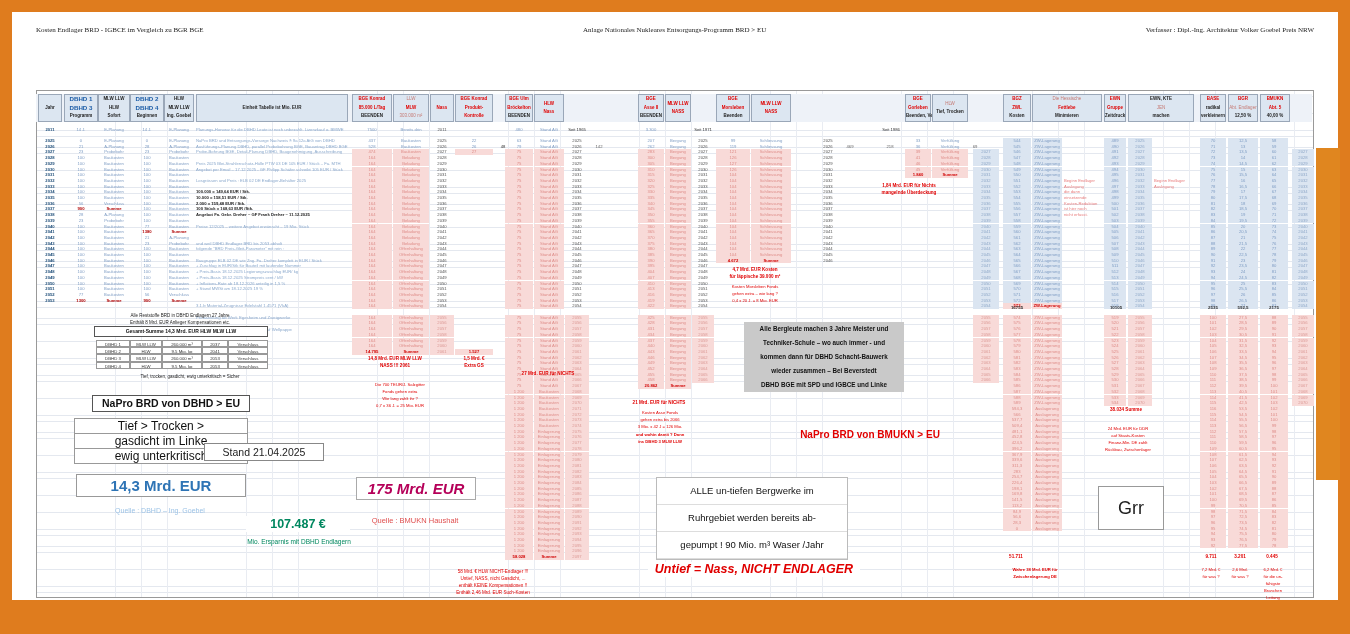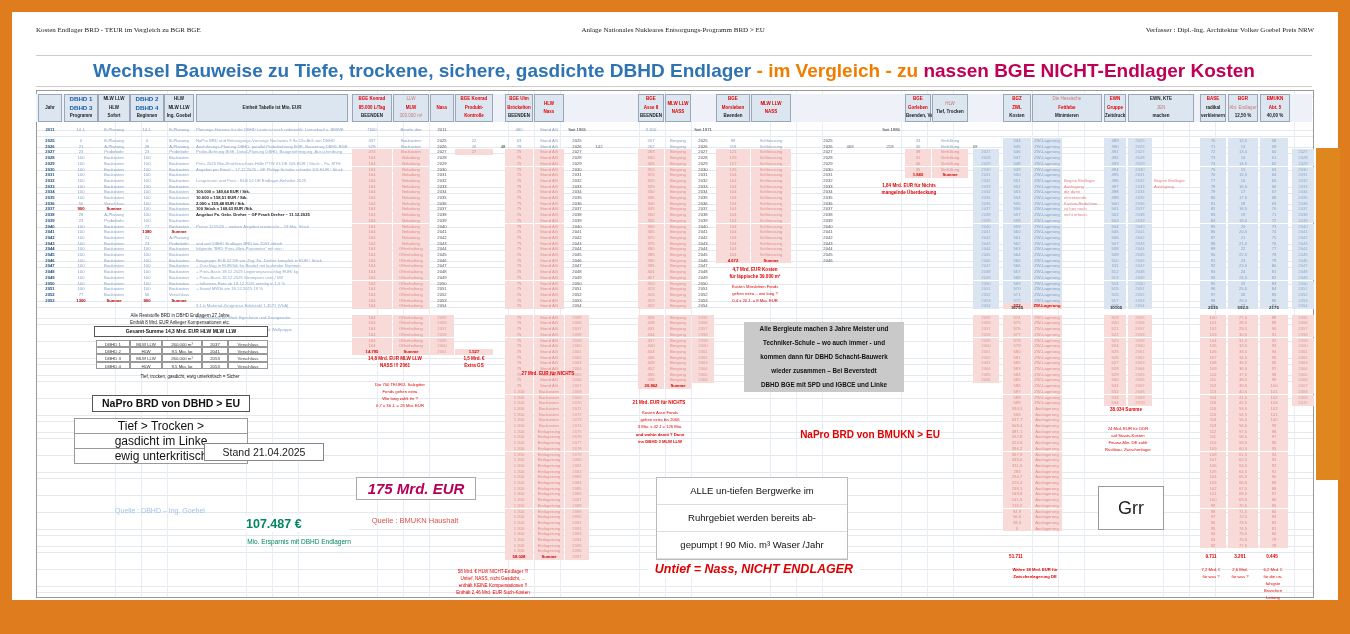--- a/index.html
+++ b/index.html
@@ -37,21 +37,21 @@
   .yp{color:#dc9a96;background:#f8dad8}
   .yb2{color:#8fa8c8;background:#dbe5f1}
   .zb{background:#dbe5f1;color:#7f9dc4}
   .anno{position:absolute;white-space:nowrap}
   .gesamt{font-size:5px;font-weight:700;color:#111;border:1px solid #555;background:#fff;height:9px;line-height:9px;text-align:center}
   .napro1{font-size:10.5px;font-weight:700;color:#111;border:1px solid #555;background:#fff;height:15px;line-height:15px;text-align:center}
   .tief{font-size:12px;color:#111;border:1px solid #999;background:#fff;height:14px;line-height:14px;text-align:center}
   .stand{font-size:10.5px;color:#222;border:1px solid #888;background:#fff;height:16px;line-height:16px;text-align:center}
   .big143{font-size:15px;font-weight:700;color:#2e74b5;border:1px solid #999;background:#fff;height:21px;line-height:21px;text-align:center}
   .qd{font-size:7px;color:#9dc3e6;text-align:center}
-  .g107{font-size:12.5px;font-weight:700;color:#00875f;text-align:left;background:#fff;height:16px;line-height:16px}
+  .g107{font-size:12.5px;font-weight:700;color:#00875f;text-align:center;background:#fff;height:16px;line-height:16px}
   .gsub{font-size:6.5px;color:#00875f;text-align:center}
   .big175{font-size:15px;font-weight:700;font-style:italic;color:#b50059;background:#fff;border:1px solid #aaa;height:21px;line-height:21px;text-align:center}
   .qb{font-size:7.5px;color:#e05050;text-align:center}
   .r45b{font-size:4.6px;font-weight:700;color:#e00000;text-align:center;line-height:1.6}
   .r45{font-size:4.6px;color:#e00000;text-align:center;line-height:1.5}
   .r40{font-size:4.2px;color:#e00000;text-align:center;line-height:1.65}
   .r40b{font-size:4.2px;font-weight:700;color:#e00000;text-align:center;line-height:1.65}
   .ak45{font-size:4.5px;color:#222;text-align:center}
   .bl6{font-size:4.3px;color:#8aa8cc;text-align:left}
   .gray{background:#c9c9c9;font-size:6.3px;font-weight:700;color:#111;text-align:center}
@@ -66,25 +66,24 @@
   .orangebar{position:absolute;left:1316px;top:148px;width:24px;height:332px;background:#e0861f}
   .fleetcell{position:absolute;height:7.2px;line-height:7.4px;font-size:4.3px;color:#333;text-align:center;border:0.5px solid #999;background:#fff;box-sizing:border-box;white-space:nowrap;overflow:hidden}
 </style>
 </head>
 <body>
 
 <div class="frame">
   <div class="page">
     <div class="layer" id="layer">
       <div class="dochdr">
-        <span>Kosten Endlager BRD - TEUR im Vergleich zu BGR BGE</span>
+        <span>Kosten Endlager BRD - IGBCE im Vergleich zu BGR BGE</span>
         <span>Anlage Nationales Nukleares Entsorgungs-Programm BRD &gt; EU</span>
         <span>Verfasser : Dipl.-Ing. Architektur Volker Goebel  Preis NRW</span>
       </div>
-      <div class="titlebar"><span class="t-blue">Wechsel Bauweise zu Tiefe, trockene, sichere, gasdichte DBHD Endlager</span><span class="t-orange"> - im Vergleich - zu </span><span class="t-mag">nassen BGE NICHT-Endlager Kosten</span></div>
       <div class="gridbg"></div>
       <div class="hband"></div>
       <div class="orangebar"></div>
     <div class="cell yb" style="left: 38px; top: 127px; width: 24px;">2011</div>
         <div class="cell yb" style="left: 38px; top: 138px; width: 24px;">2025</div>
         <div class="cell yb" style="left: 38px; top: 143.7px; width: 24px;">2026</div>
         <div class="cell yb" style="left: 38px; top: 149.4px; width: 24px;">2027</div>
         <div class="cell yb" style="left: 38px; top: 155.1px; width: 24px;">2028</div>
         <div class="cell yb" style="left: 38px; top: 160.8px; width: 24px;">2029</div>
         <div class="cell yb" style="left: 38px; top: 166.5px; width: 24px;">2030</div>
@@ -1468,20 +1467,21 @@
         <div class="anno bl6" style="left: 196px; top: 327px; width: 160px;">Tausch-Gitterbox - Behälter liegend auf Wellpappe</div>
         <div class="anno ak45" style="left: 98px; top: 313px; width: 164px;">Alle Reststoffe BRD in DBHD Endlagern 27 Jahre</div>
         <div class="anno ak45" style="left: 98px; top: 320px; width: 164px;">Enthält 8 Mrd. EUR Anlieger Kompensationen etc.</div>
         <div class="anno gesamt" style="left: 94px; top: 326px; width: 172px;">Gesamt-Summe 14,3 Mrd. EUR HLW MLW LLW</div>
         <div class="anno ak45" style="left: 105px; top: 374px; width: 170px;">Tief, trocken, gasdicht, ewig unterkritisch = Sicher</div>
         <div class="anno napro1" style="left: 92px; top: 395px; width: 156px;">NaPro BRD von DBHD &gt; EU</div>
         <div class="anno tief" style="left: 74px; top: 418px; width: 172px;">Tief &gt; Trocken &gt;</div>
         <div class="anno tief" style="left: 74px; top: 433px; width: 172px;">gasdicht im Linke</div>
         <div class="anno tief" style="left: 74px; top: 448px; width: 172px;">ewig unterkritisch</div>
         <div class="anno stand" style="left: 204px; top: 443px; width: 118px;">Stand 21.04.2025</div>
+        <div class="anno big143" style="left: 76px; top: 474px; width: 168px;">14,3 Mrd. EUR</div>
         <div class="anno qd" style="left: 78px; top: 507px; width: 164px;">Quelle : DBHD – Ing. Goebel</div>
         <div class="anno g107" style="left: 246px; top: 516px; width: 104px;">107.487 €</div>
         <div class="anno gsub" style="left: 238px; top: 538px; width: 122px;">Mio. Ersparnis mit DBHD Endlagern</div>
         <div class="anno big175" style="left: 356px; top: 477px; width: 118px;">175 Mrd. EUR</div>
         <div class="anno qb" style="left: 358px; top: 516px; width: 114px;">Quelle : BMUKN Haushalt</div>
         <div class="anno r45b" style="left: 350px; top: 355px; width: 90px;">
           <div>14,8 Mrd. EUR   MLW LLW</div>
           <div>NASS !!!   2061</div>
         </div>
         <div class="anno r45b" style="left: 452px; top: 355px; width: 44px;">

